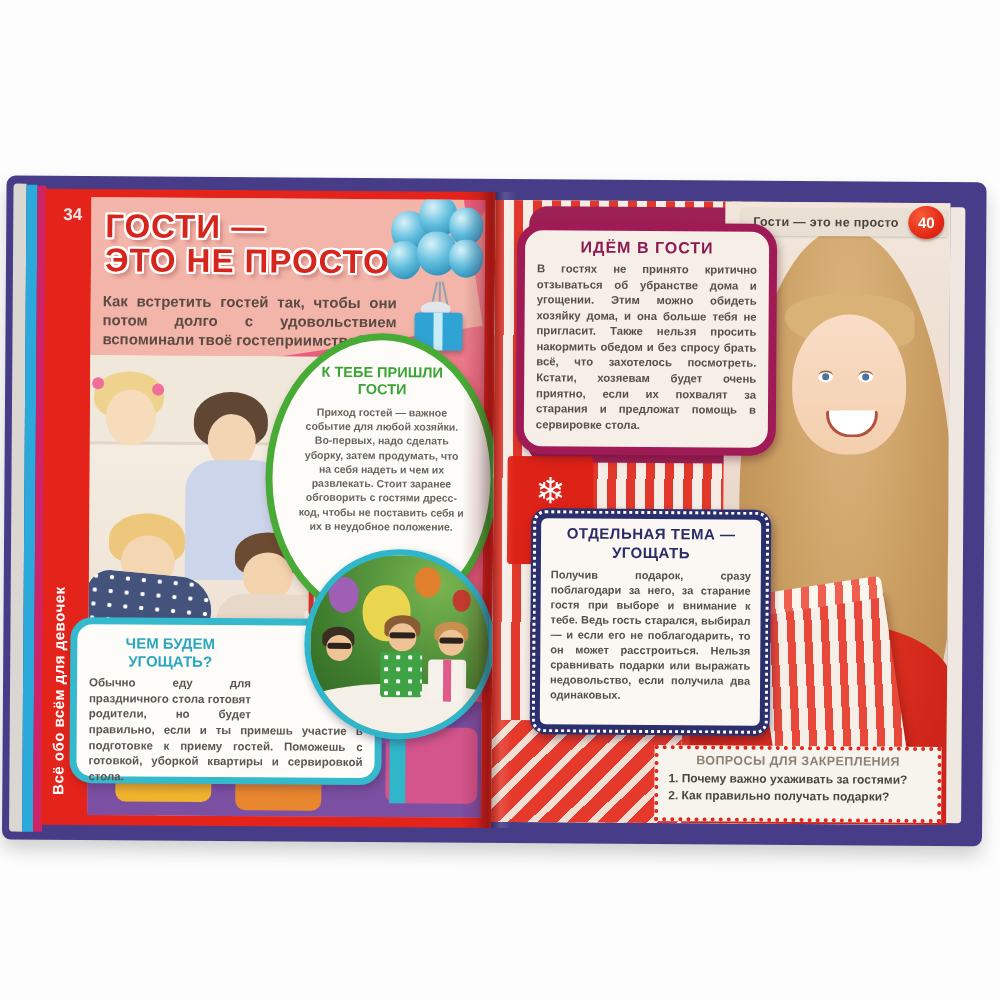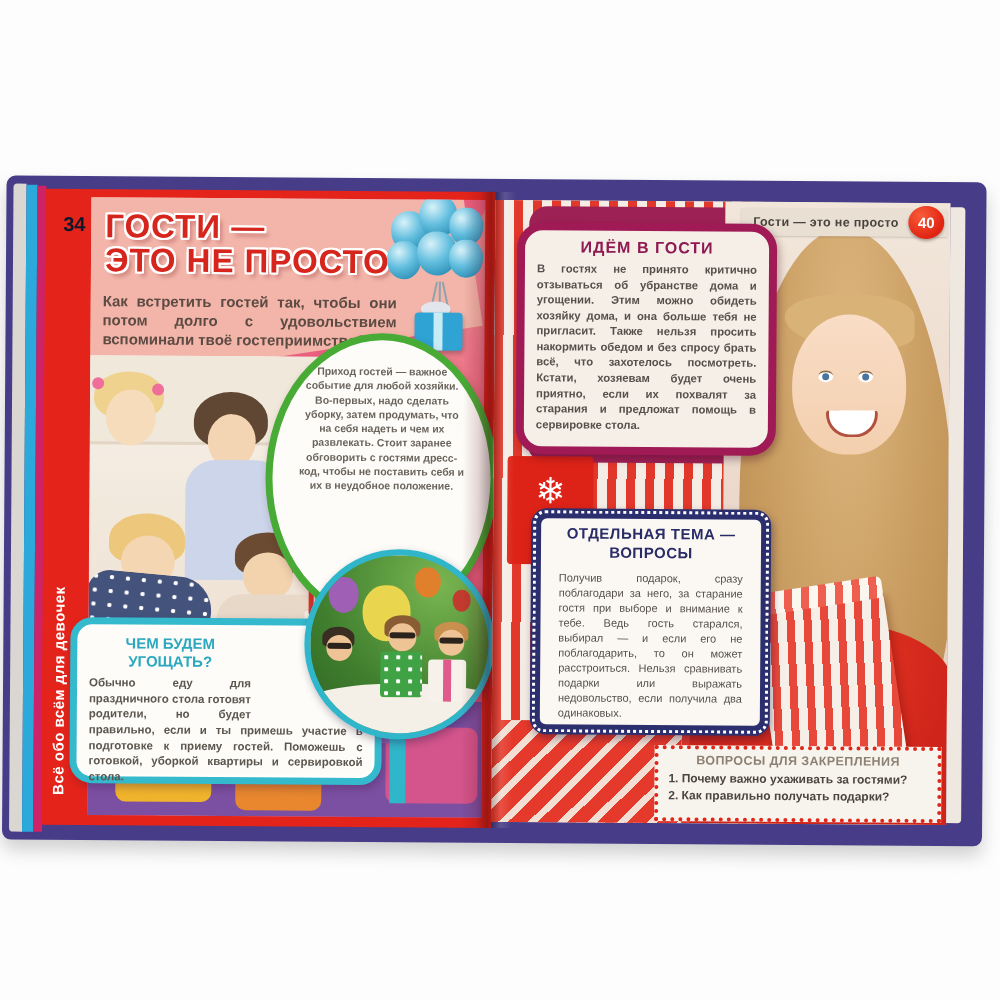--- a/index.html
+++ b/index.html
@@ -15,21 +15,21 @@
   .edge-cyan{left:24px;top:188px;width:11px;height:647px;background:#2ba9da;}
   .edge-magenta{left:35px;top:189px;width:9px;height:646px;background:#ce2367;}
   .page-left{left:43px;top:192px;width:450px;height:636px;background:#e4241a;overflow:hidden;}
   .page-right{left:493px;top:200px;width:455px;height:622px;background:#eee1d5;overflow:hidden;}
   .edge-right{left:948px;top:204px;width:15px;height:616px;background:#efe8e0;border-radius:0 4px 4px 0;}
   .spine{left:462px;top:192px;width:52px;height:636px;pointer-events:none;
     background:linear-gradient(90deg,rgba(0,0,0,0) 0%,rgba(90,10,20,.16) 30%,rgba(40,0,8,.38) 52%,
                rgba(0,0,0,.20) 62%,rgba(255,255,255,.12) 78%,rgba(0,0,0,0) 100%);}
 
   
-  .pagenum-left{left:18px;top:24px;color:#0f172a;font-weight:bold;font-size:20px;}
+  .pagenum-left{left:18px;top:16px;color:#e5e5e5;font-weight:bold;font-size:17px;}
   .sidebar-text{left:8px;bottom:30px;height:332px;writing-mode:vertical-rl;transform:rotate(180deg);
     color:#fff;font-weight:bold;font-size:15px;letter-spacing:.5px;white-space:nowrap;}
   .lp-content{left:46px;top:8px;width:394px;height:618px;overflow:hidden;
     background:linear-gradient(118deg,#f2b0a5 0%,#f2b0a5 26%,#ea5f7e 26.5%,#ea5f7e 55%,#ef8b92 55.5%,#ea5f7e 75%);}
   .lp-content::before{content:"";position:absolute;left:-40px;top:-30px;width:420px;height:190px;
     background:#f3b5aa;transform:rotate(-9deg);}
   .tri-orange{left:212px;top:300px;width:0;height:0;border-left:34px solid transparent;
     border-bottom:40px solid #f2a93a;transform:rotate(14deg);}
   .title{left:14px;top:12px;line-height:1.04;font-weight:bold;font-size:33px;letter-spacing:1px;
     color:#d6251c;text-shadow:2px 0 0 #fff,-2px 0 0 #fff,0 2px 0 #fff,0 -2px 0 #fff,
@@ -151,21 +151,21 @@
     border-radius:26px;box-sizing:border-box;padding:8px 12px 0;box-shadow:2px 4px 8px rgba(60,0,30,.35);}
   .visiting h3{margin:0 0 5px;font-size:16px;color:#8e1a52;text-align:center;letter-spacing:1px;}
   .visiting p{margin:0;font-size:11.3px;font-weight:bold;color:#55504b;line-height:1.38;text-align:justify;}
 
   
   .gifts{left:38px;top:308px;width:240px;height:226px;background:#fbf8f3;border:10px solid #2c2f6e;
     border-radius:16px;box-sizing:border-box;padding:6px 10px 0;box-shadow:2px 4px 8px rgba(10,10,50,.35);}
   .gifts::before{content:"";position:absolute;inset:-8px;border:3px dotted #ffffff;border-radius:12px;
     pointer-events:none;}
   .gifts h3{margin:0 0 5px;font-size:15px;color:#292c67;text-align:center;line-height:1.25;letter-spacing:.5px;}
-  .gifts p{margin:8px;font-size:11px;font-weight:normal;color:#55504b;line-height:1.37;text-align:justify;}
+  .gifts p{margin:0;font-size:11px;font-weight:bold;color:#55504b;line-height:1.37;text-align:justify;}
 
   
   .questions{left:163px;top:544px;width:287px;height:76px;background:#f7f3ed;border:4px dotted #e02519;
     box-sizing:border-box;padding:4px 10px 0;}
   .questions h4{margin:0 0 3px;font-size:12.5px;color:#8d8174;text-align:center;letter-spacing:.4px;}
   .questions div{font-size:12px;font-weight:bold;color:#4c463f;line-height:1.45;}
 </style>
 </head>
 <body>
 
@@ -230,20 +230,21 @@
           <div class="bl" style="left:62px;top:44px;width:34px;height:38px;"></div>
           <div class="bl-string" style="left:46px;transform:rotate(12deg);"></div>
           <div class="bl-string" style="left:52px;"></div>
           <div class="bl-string" style="left:58px;transform:rotate(-12deg);"></div>
           <div class="abs bl-bow"></div>
           <div class="abs bl-gift"></div>
         </div>
       </div>
 
       <div class="abs bubble">
+        <h3>К ТЕБЕ ПРИШЛИ ГОСТИ</h3>
         <p>Приход гостей — важное событие для любой хозяйки. Во-первых, надо сделать уборку, затем продумать, что на себя надеть и чем их развлекать. Стоит заранее обговорить с гостями дресс-код, чтобы не поставить себя и их в неудобное положение.</p>
       </div>
 
       <div class="abs treats">
         <div class="circle-spacer"></div>
         <h3>ЧЕМ БУДЕМ УГОЩАТЬ?</h3>
         <p>Обычно еду для праздничного стола готовят родители, но будет правильно, если и ты примешь участие в подготовке к приему гостей. Поможешь с готовкой, уборкой квартиры и сервировкой стола.</p>
       </div>
 
       <div class="abs party-stem"></div>
@@ -297,21 +298,21 @@
       </div>
 
       <div class="abs visiting">
         <h3>ИДЁМ В ГОСТИ</h3>
         <p>В гостях не принято критично отзываться об убранстве дома и угощении. Этим можно обидеть хозяйку дома, и она больше тебя не пригласит. Также нельзя просить накормить обедом и без спросу брать всё, что захотелось посмотреть. Кстати, хозяевам будет очень приятно, если их похвалят за старания и предложат помощь в сервировке стола.</p>
       </div>
 
       <div class="abs gifts">
         <h3>
           <span>ОТДЕЛЬНАЯ ТЕМА —</span><br>
-          <span>ВОПРОСЫ</span>
+          <span>УГОЩАТЬ</span>
         </h3>
         <p>Получив подарок, сразу поблагодари за него, за старание гостя при выборе и внимание к тебе. Ведь гость старался, выбирал — и если его не поблагодарить, то он может расстроиться. Нельзя сравнивать подарки или выражать недовольство, если получила два одинаковых.</p>
       </div>
 
       <div class="abs questions">
         <h4>ВОПРОСЫ ДЛЯ ЗАКРЕПЛЕНИЯ</h4>
         <div>1. Почему важно ухаживать за гостями?</div>
         <div>2. Как правильно получать подарки?</div>
       </div>
     </div>

